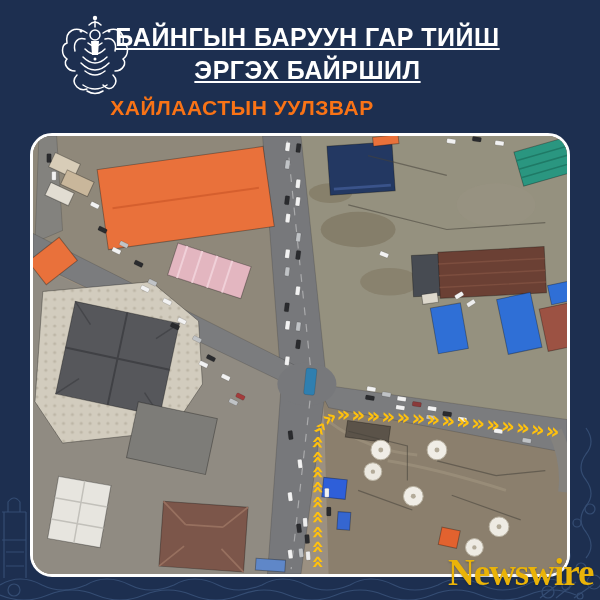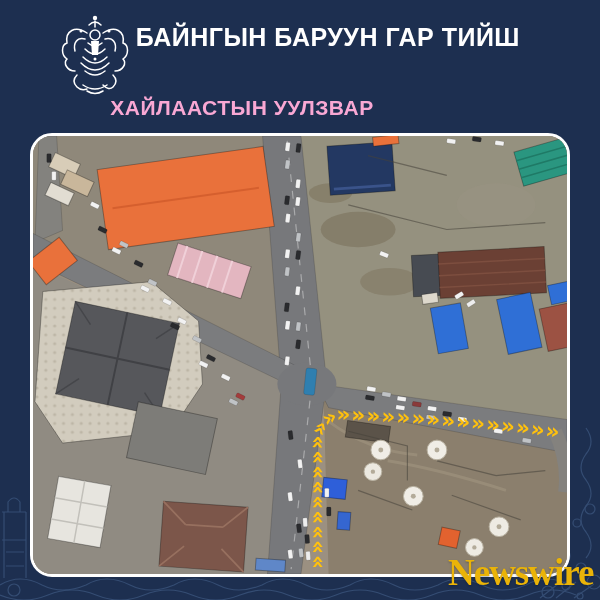--- a/index.html
+++ b/index.html
@@ -1,24 +1,24 @@
 <!DOCTYPE html>
 <html><head>
 <meta charset="utf-8">
 <style>
   html,body{margin:0;padding:0;background:#10203a;}
   .canvas{position:relative;width:600px;height:600px;overflow:hidden;
     background:#1D2F50;font-family:"Liberation Sans","DejaVu Sans",sans-serif;}
   .doodles{position:absolute;left:0;top:0;z-index:0;}
   .header{position:absolute;left:0;top:0;width:600px;z-index:2;}
   .emblem{position:absolute;left:54px;top:11px;width:82px;height:86px;}
-  .titles{position:absolute;left:95px;top:21px;width:425px;text-align:right;
-    color:#fff;font-weight:bold;font-size:25px;line-height:33px;letter-spacing:.5px;}
+  .titles{position:absolute;left:95px;top:21px;width:425px;text-align:center;
+    color:#fff;font-weight:bold;font-size:25px;line-height:33px;letter-spacing:.5px;text-decoration:underline;}
   .subtitle{position:absolute;left:0;top:96px;width:484px;text-align:center;
-    color:#f9a8d4;font-weight:bold;font-size:21px;letter-spacing:.5px;z-index:2;}
+    color:#f97316;font-weight:bold;font-size:21px;letter-spacing:.5px;z-index:2;}
   .map-frame{position:absolute;left:30px;top:133px;width:540px;height:444px;
     box-sizing:border-box;border:3px solid #fff;border-radius:22px;overflow:hidden;
     background:#9b9081;z-index:1;}
   .scene{display:block;width:100%;height:100%;}
   .chevrons{font-family:"DejaVu Sans","Liberation Sans",sans-serif;font-weight:bold;
     font-size:22px;fill:#FFC10D;letter-spacing:1px;}
   .brand{position:absolute;left:448px;top:551px;width:150px;color:#eab308;z-index:3;
     font-family:"Liberation Serif","DejaVu Serif",serif;font-weight:bold;
     font-size:37px;letter-spacing:-1px;text-shadow:0 1px 2px rgba(10,20,40,.35);}
 </style>
@@ -67,20 +67,21 @@
           <path d="M58 64 q6 6 0 12 q-4 4 -10 -2"></path>
         <path d="M28 74 q12 8 24 0"></path>
           <path d="M32 80 q8 5 16 0"></path>
         <circle cx="40" cy="48" r="1.5" fill="#fff" stroke="none"></circle>
         <circle cx="26" cy="20" r="1.5" fill="#fff" stroke="none"></circle>
         <circle cx="54" cy="20" r="1.5" fill="#fff" stroke="none"></circle>
       </g>
     </svg>
     <div class="titles">
       <div>БАЙНГЫН БАРУУН ГАР ТИЙШ</div>
+      <div>ЭРГЭХ БАЙРШИЛ</div>
     </div>
   </div>
   <div class="subtitle">ХАЙЛААСТЫН УУЛЗВАР</div>
 
   <div class="map-frame">
     <svg class="scene" viewBox="0 0 542 445" preserveAspectRatio="none" xmlns="http://www.w3.org/2000/svg" xmlns:xlink="http://www.w3.org/1999/xlink">
       <defs>
         <pattern id="plaza" width="9" height="9" patternUnits="userSpaceOnUse">
           <rect width="9" height="9" fill="#d2ccbe"></rect>
           <circle cx="4" cy="4" r="1.6" fill="#bdb6a6"></circle>

